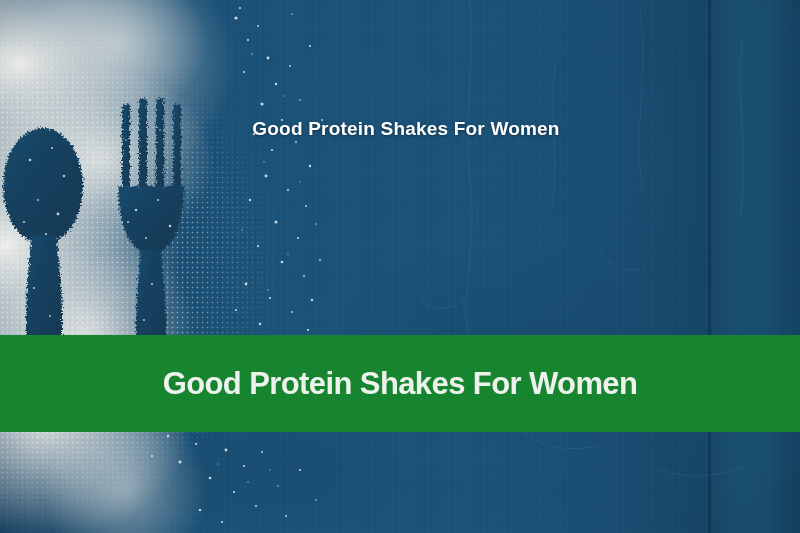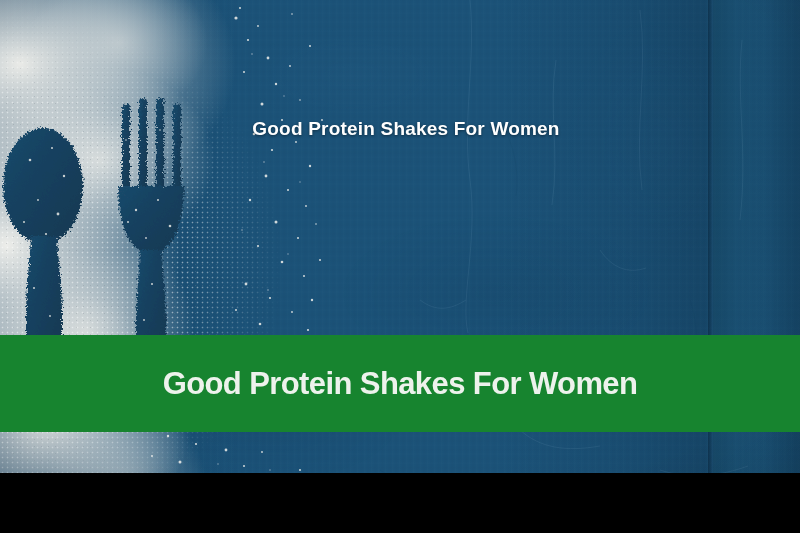--- a/index.html
+++ b/index.html
@@ -4,21 +4,21 @@
 <title>Good Protein Shakes For Women</title>
 <style>
   html, body {
     margin: 0;
     padding: 0;
     background: #000;
   }
   .canvas {
     position: relative;
     width: 800px;
-    height: 473px;
+    height: 533px;
     overflow: hidden;
     font-family: "Liberation Sans", sans-serif;
     background: #3b82f6;
   }
 
   
   .photo {
     position: absolute;
     inset: 0;
     background-color: #1b5278;

